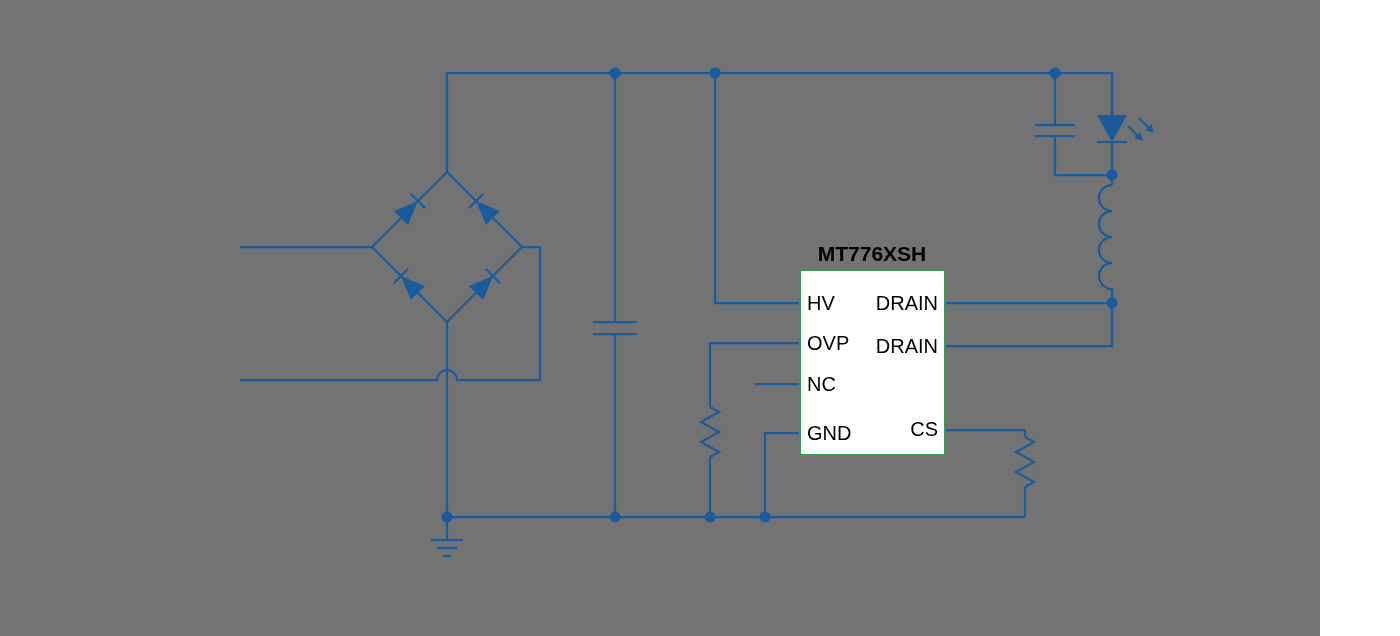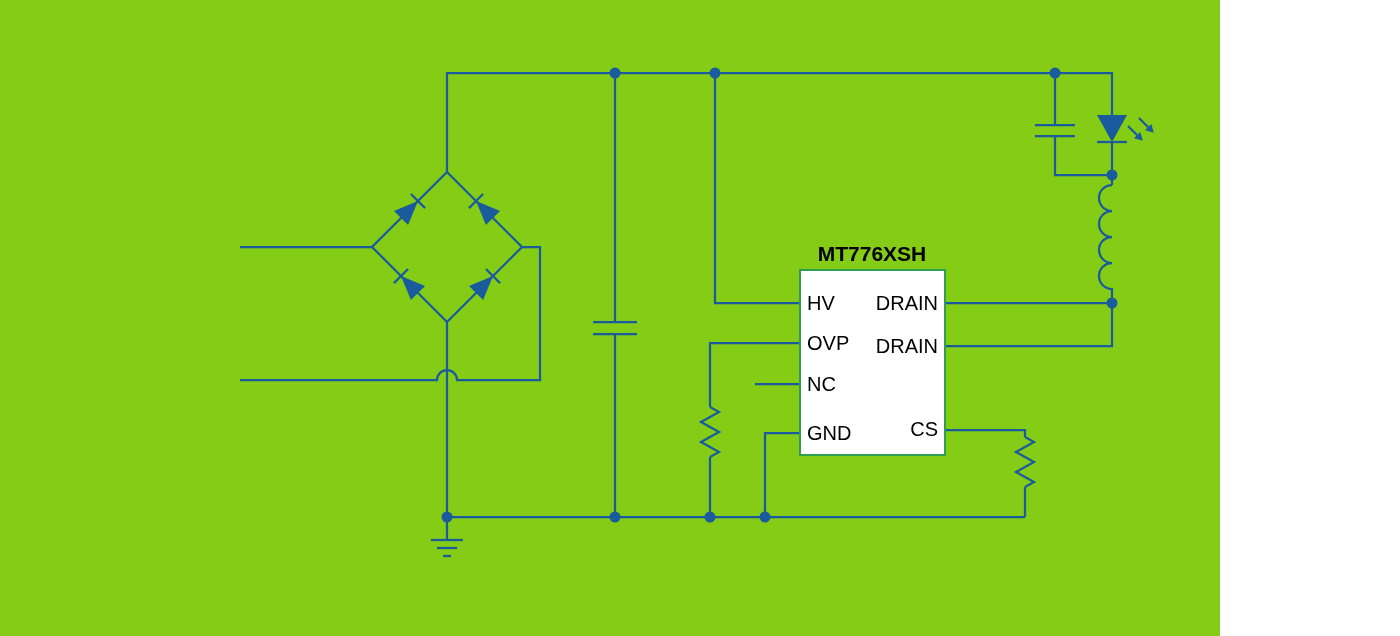--- a/index.html
+++ b/index.html
@@ -1,16 +1,16 @@
 <!DOCTYPE html>
 <html><head>
 <meta charset="utf-8">
 <style>
   html,body{margin:0;padding:0;background:#ffffff;}
-  .stage{position:relative;width:1220px;height:636px;background:#84cc16;overflow:hidden;}
+  .stage{position:relative;width:1320px;height:636px;background:#737373;overflow:hidden;}
   svg{display:block;}
   .wire{stroke:#1a5b9d;stroke-width:2.25;fill:none;stroke-linejoin:miter;stroke-linecap:butt;}
   .fillblue{fill:#1a5b9d;stroke:none;}
   .ic-rect{fill:#ffffff;stroke:#2f9e4f;stroke-width:2;}
   text{font-family:"Liberation Sans",sans-serif;fill:#000000;}
   .pin-label{font-size:20px;}
   .ic-title{font-size:21px;font-weight:bold;}
 </style>
 </head>
 <body>

